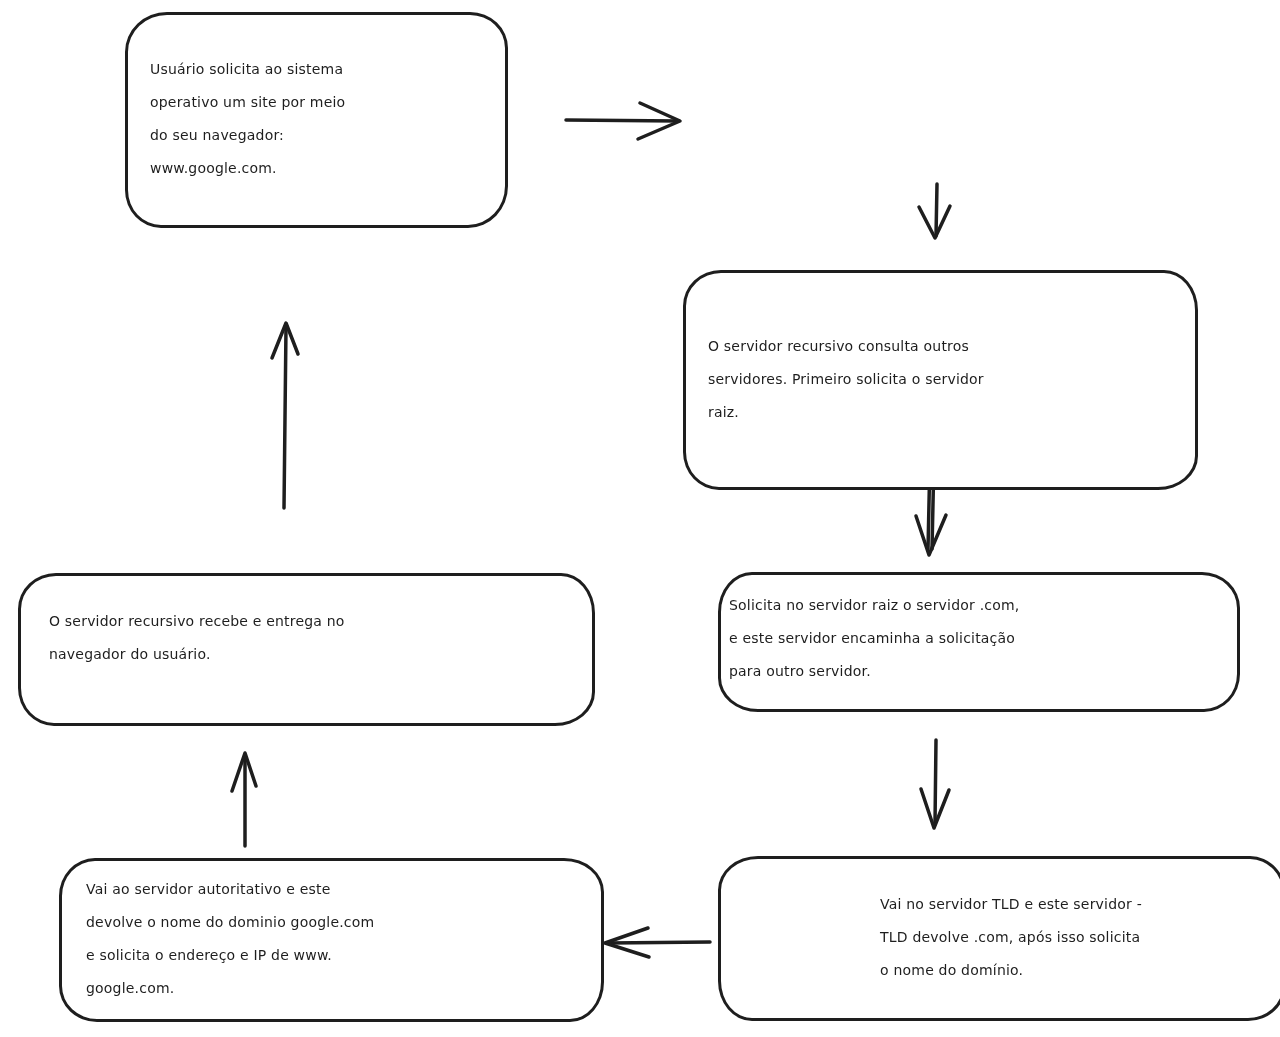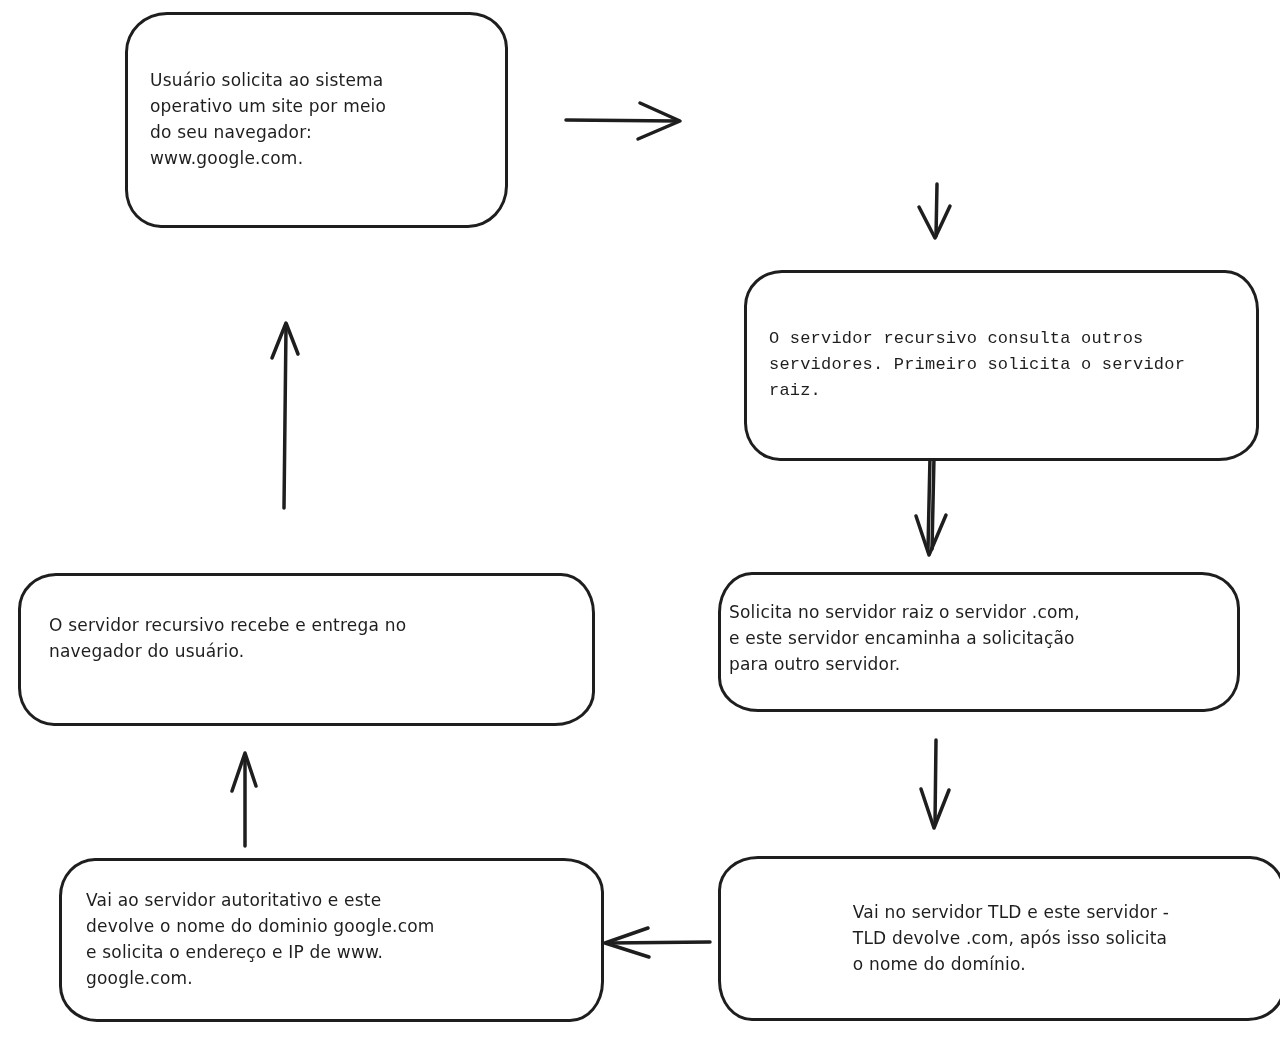--- a/index.html
+++ b/index.html
@@ -19,34 +19,34 @@
   .node {
     position: absolute;
     box-sizing: border-box;
     border: 3.5px solid #1e1e1e;
     background: #ffffff;
     display: flex;
     align-items: center;
   }
   .node .node-text {
     white-space: pre-line;
-    font-size: 17px;
-    line-height: 26px;
+    font-size: 14px;
+    line-height: 33px;
     letter-spacing: 0.2px;
   }
   
   .node-1 { left: 125px; top: 12px;  width: 383px; height: 216px;
             border-radius: 42px 38px 40px 36px / 40px 36px 42px 38px;
             padding: 8px 14px 10px 22px; }
   .node-2 { left: 698px; top: 12px;  width: 518px; height: 165px;
             border-radius: 36px 40px 34px 38px / 38px 34px 40px 36px;
             padding: 6px 16px 8px 28px; }
-  .node-3 { left: 744px; top: 270px; width: 515px; height: 191px;
+  .node-3 { left: 683px; top: 270px; width: 515px; height: 220px;
             border-radius: 38px 34px 40px 36px / 36px 40px 34px 38px;
-            padding: 6px 10px 8px 22px; font-family: Liberation Mono, monospace; }
+            padding: 6px 10px 8px 22px; }
   .node-4 { left: 718px; top: 572px; width: 522px; height: 140px;
             border-radius: 34px 38px 36px 40px / 40px 36px 38px 34px;
             padding: 4px 6px 12px 8px; }
   .node-5 { left: 718px; top: 856px; width: 568px; height: 165px;
             border-radius: 40px 36px 38px 34px / 34px 38px 36px 40px;
             padding: 6px 12px 8px 30px; justify-content: center; }
   .node-6 { left: 15px;  top: 858px; width: 545px; height: 164px;
             border-radius: 36px 40px 34px 38px / 38px 34px 40px 36px;
             padding: 6px 12px 8px 24px; margin-left: 44px; }
   .node-7 { left: 18px;  top: 573px; width: 577px; height: 153px;

